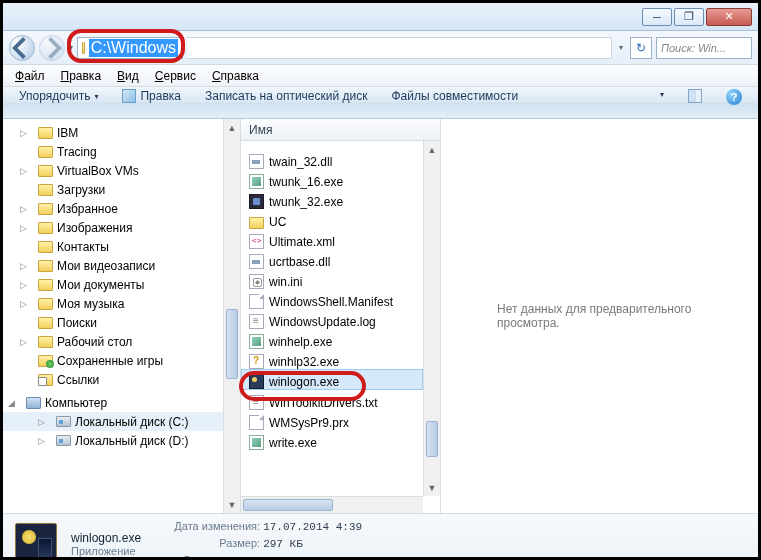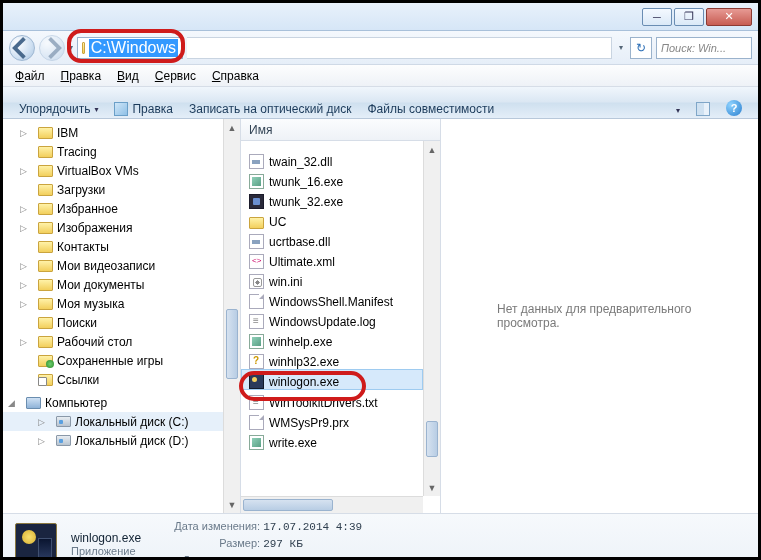--- a/index.html
+++ b/index.html
@@ -24,21 +24,21 @@
   .refreshbox { width:22px; height:22px; border:1px solid #9ab2cc; background:#fff; display:flex; align-items:center; justify-content:center; color:#2a6db5; font-size:12px; }
   .searchbox { width:96px; height:22px; border:1px solid #9ab2cc; background:#fff; font-size:11px; font-style:italic; color:#888; padding:0 4px; display:flex; align-items:center; }
 
   
   .menubar { height:22px; background: linear-gradient(to bottom,#fdfdfe,#eef2f7); display:flex; align-items:center; gap:16px; padding:0 12px; font-size:12px; border-bottom:1px solid #d6dde7; }
   .menubar span { text-decoration: underline; text-decoration-color: transparent; }
   .menubar .m { cursor:default; }
   .menubar .m::first-letter { text-decoration: underline; }
 
   
-  .toolbar { height:32px; background: linear-gradient(to bottom,#f0f6fc,#dbe7f3 48%,#cfe0ef 52%,#e4eef8); display:flex; align-items:flex-end; gap:0; padding:0 8px; font-size:12px; color:#1b3a5a; border-bottom:1px solid #b8c8da; }
+  .toolbar { height:32px; background: linear-gradient(to bottom,#f0f6fc,#dbe7f3 48%,#cfe0ef 52%,#e4eef8); display:flex; align-items:flex-start; gap:8px; padding:0 8px; font-size:12px; color:#1b3a5a; border-bottom:1px solid #b8c8da; }
   .tbtn { padding:2px 8px; display:flex; align-items:center; gap:4px; border-radius:2px; }
   .tbtn .drop { font-size:8px; color:#335; }
   .toolbar .spacer { flex:1; }
   .tico { width:14px; height:14px; display:inline-block; }
   .viewgrid { display:grid; grid-template-columns:repeat(3,3px); grid-template-rows:repeat(3,3px); gap:1px; }
   .helpico { width:16px; height:16px; border-radius:50%; background:radial-gradient(circle at 30% 30%,#8fd3ff,#2a7fcf); color:#fff; font-size:11px; font-weight:bold; display:flex; align-items:center; justify-content:center; }
 
   
   .mainarea { display:flex; height: 394px; position:relative; }
   .tree { width:238px; border-right:1px solid #d6dde7; overflow:hidden; font-size:12px; padding-top:4px; position:relative; }
@@ -296,26 +296,26 @@
           </div>
           <div class="row">
             <span class="fileico ico-exe-dark"></span>
             <span>twunk_32.exe</span>
           </div>
           <div class="row">
             <span class="fileico ico-folder"></span>
             <span>UC</span>
           </div>
           <div class="row">
+            <span class="fileico ico-xml"></span>
+            <span>Ultimate.xml</span>
+          </div>
+          <div class="row">
             <span class="fileico ico-dll"></span>
             <span>ucrtbase.dll</span>
-          </div>
-          <div class="row">
-            <span class="fileico ico-xml"></span>
-            <span>Ultimate.xml</span>
           </div>
           <div class="row">
             <span class="fileico ico-ini"></span>
             <span>win.ini</span>
           </div>
           <div class="row">
             <span class="fileico ico-file"></span>
             <span>WindowsShell.Manifest</span>
           </div>
           <div class="row">

